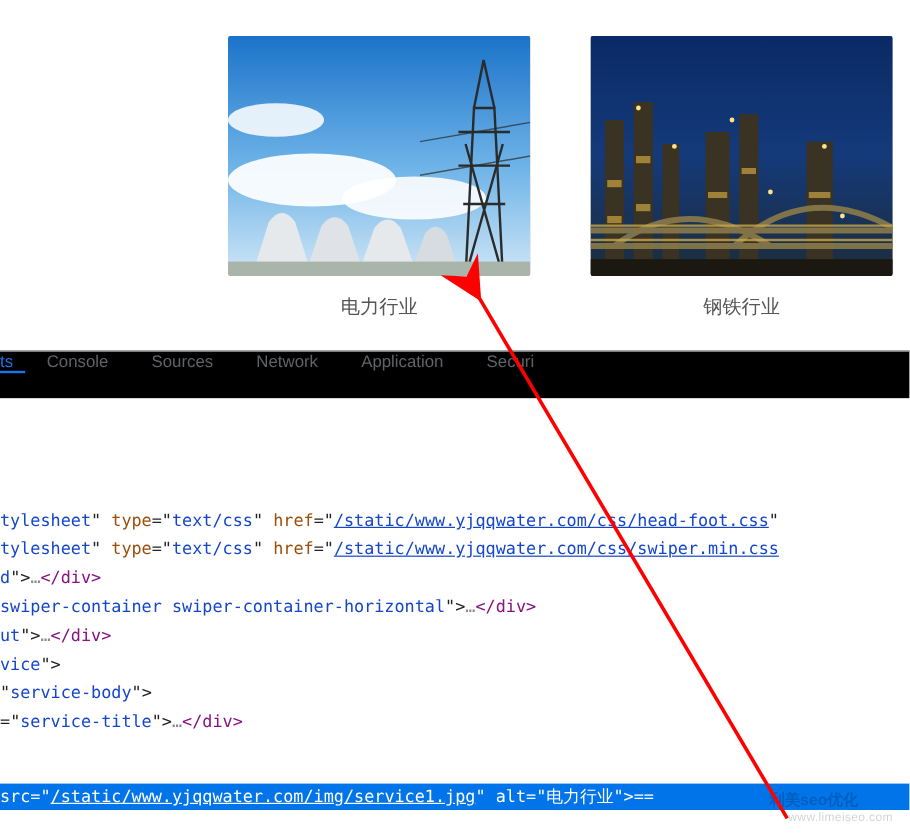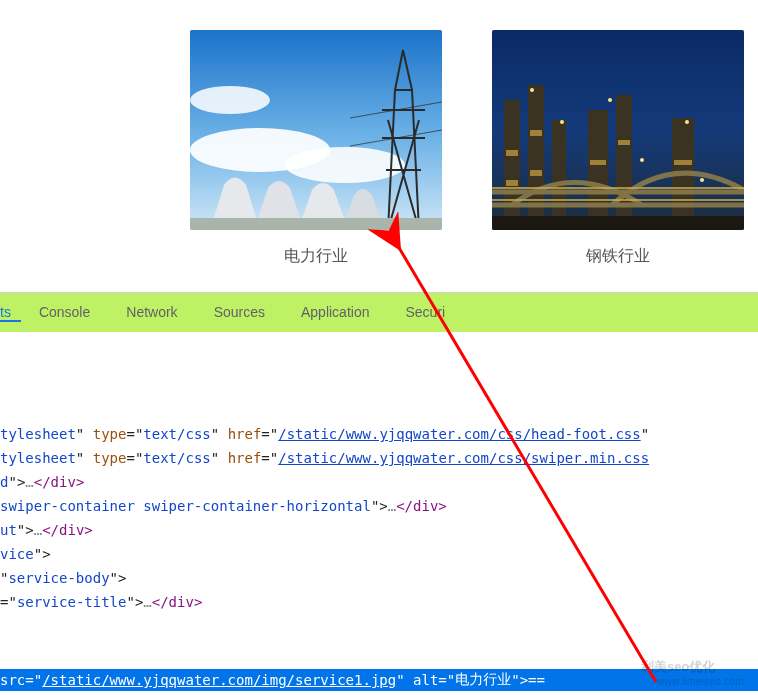--- a/index.html
+++ b/index.html
@@ -35,24 +35,24 @@
 .product-img svg { display: block; width: 100%; height: 100%; }
 .product-label {
   margin-top: 16px;
   font-size: 16px;
   color: #555;
 }
 
 
 .devtools {
   border-top: 1px solid #d0d0d0;
-  background: #bef264;
+  background: #000000;
   height: 40px;
   display: flex;
-  align-items: center;
+  align-items: flex-start;
   padding-left: 0;
 }
 .devtools .tab {
   padding: 0 18px;
   display: flex;
   align-items: center;
   font-size: 14px;
   color: #5f6368;
   cursor: pointer;
   border-bottom: 2px solid transparent;
@@ -90,21 +90,21 @@
   background: #0074e8;
   color: #fff;
   height: 22px;
   display: flex;
   align-items: center;
   padding-left: 0;
   font-family: "Consolas", "Menlo", monospace;
   font-size: 14px;
   position: absolute;
   left: 0; right: 0;
-  bottom: 4px;
+  bottom: 20px;
 }
 .highlight-line .attr-name,
 .highlight-line .attr-val,
 .highlight-line .punct,
 .highlight-line .tagc { color: #fff; }
 .highlight-line .underline { text-decoration: underline; }
 
 
 .watermark {
   position: absolute;
@@ -215,22 +215,22 @@
         </g>
       </svg>
     </div>
     <div class="product-label">钢铁行业</div>
   </div>
 </div>
 
 <div class="devtools">
   <div class="tab partial-left active">ts</div>
   <div class="tab">Console</div>
+  <div class="tab">Sources</div>
   <div class="tab">Network</div>
-  <div class="tab">Sources</div>
   <div class="tab">Application</div>
   <div class="tab">Securi</div>
 </div>
 
 <div class="code-panel">
 
   <div class="row"><span class="attr-val">tylesheet</span><span class="punct">"</span> <span class="attr-name">type</span><span class="punct">=</span><span class="punct">"</span><span class="attr-val">text/css</span><span class="punct">"</span> <span class="attr-name">href</span><span class="punct">=</span><span class="punct">"</span><span class="attr-val"><a>/static/www.yjqqwater.com/css/head-foot.css</a></span><span class="punct">"</span></div>
 
   <div class="row"><span class="attr-val">tylesheet</span><span class="punct">"</span> <span class="attr-name">type</span><span class="punct">=</span><span class="punct">"</span><span class="attr-val">text/css</span><span class="punct">"</span> <span class="attr-name">href</span><span class="punct">=</span><span class="punct">"</span><span class="attr-val"><a>/static/www.yjqqwater.com/css/swiper.min.css</a></span></div>
 

